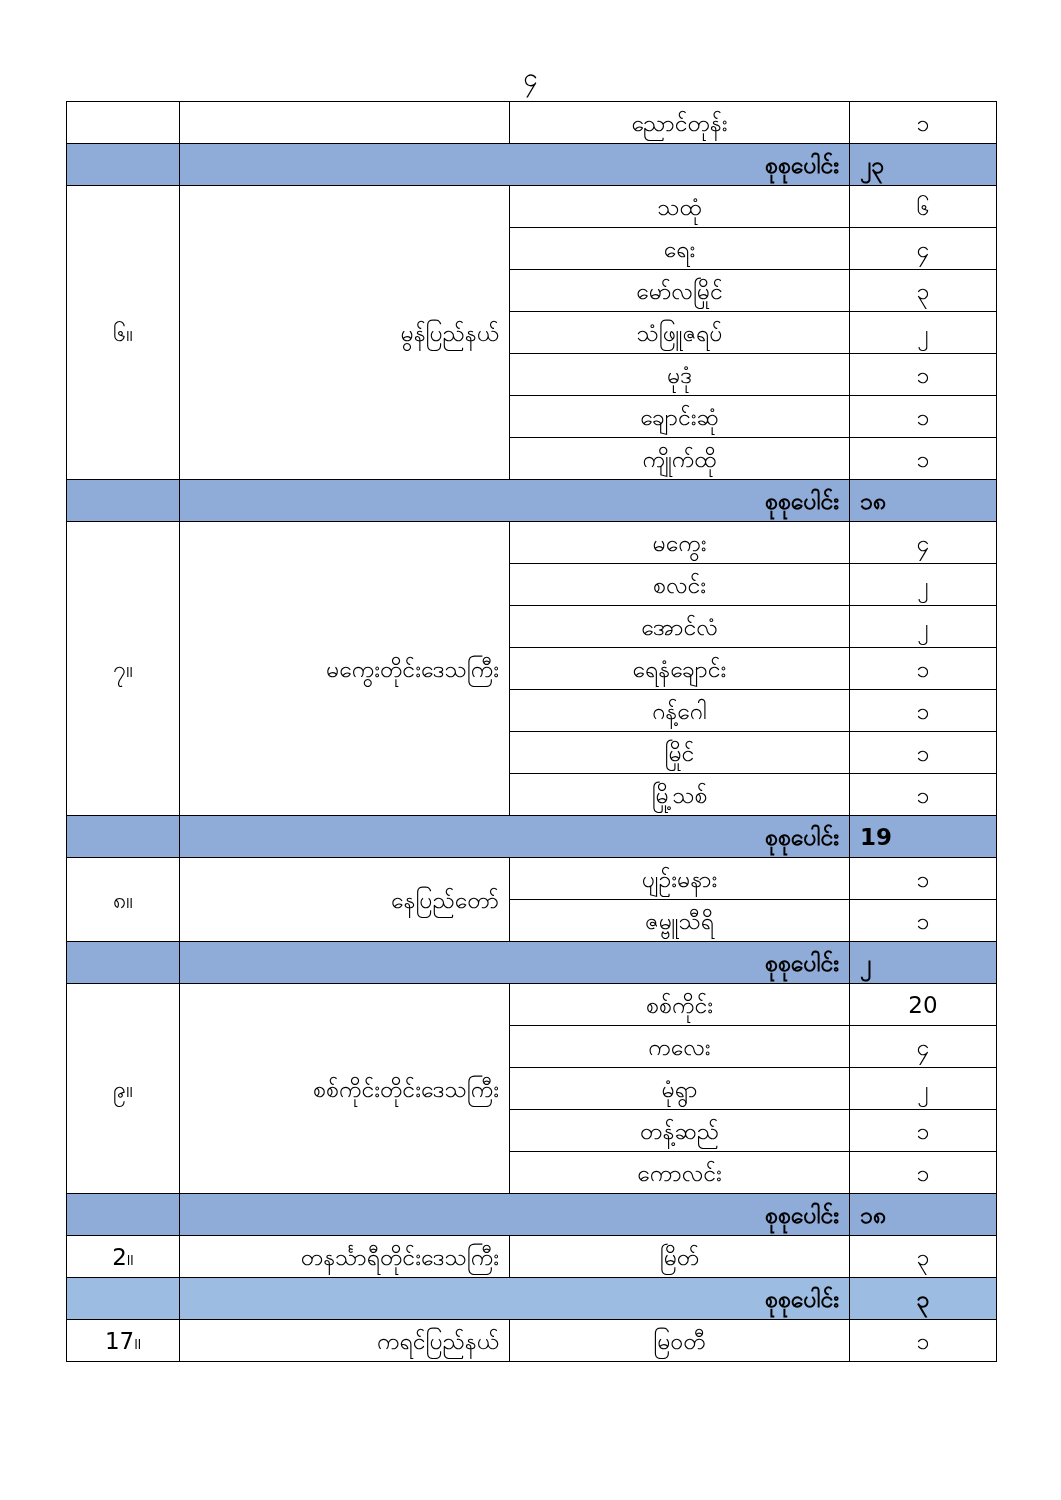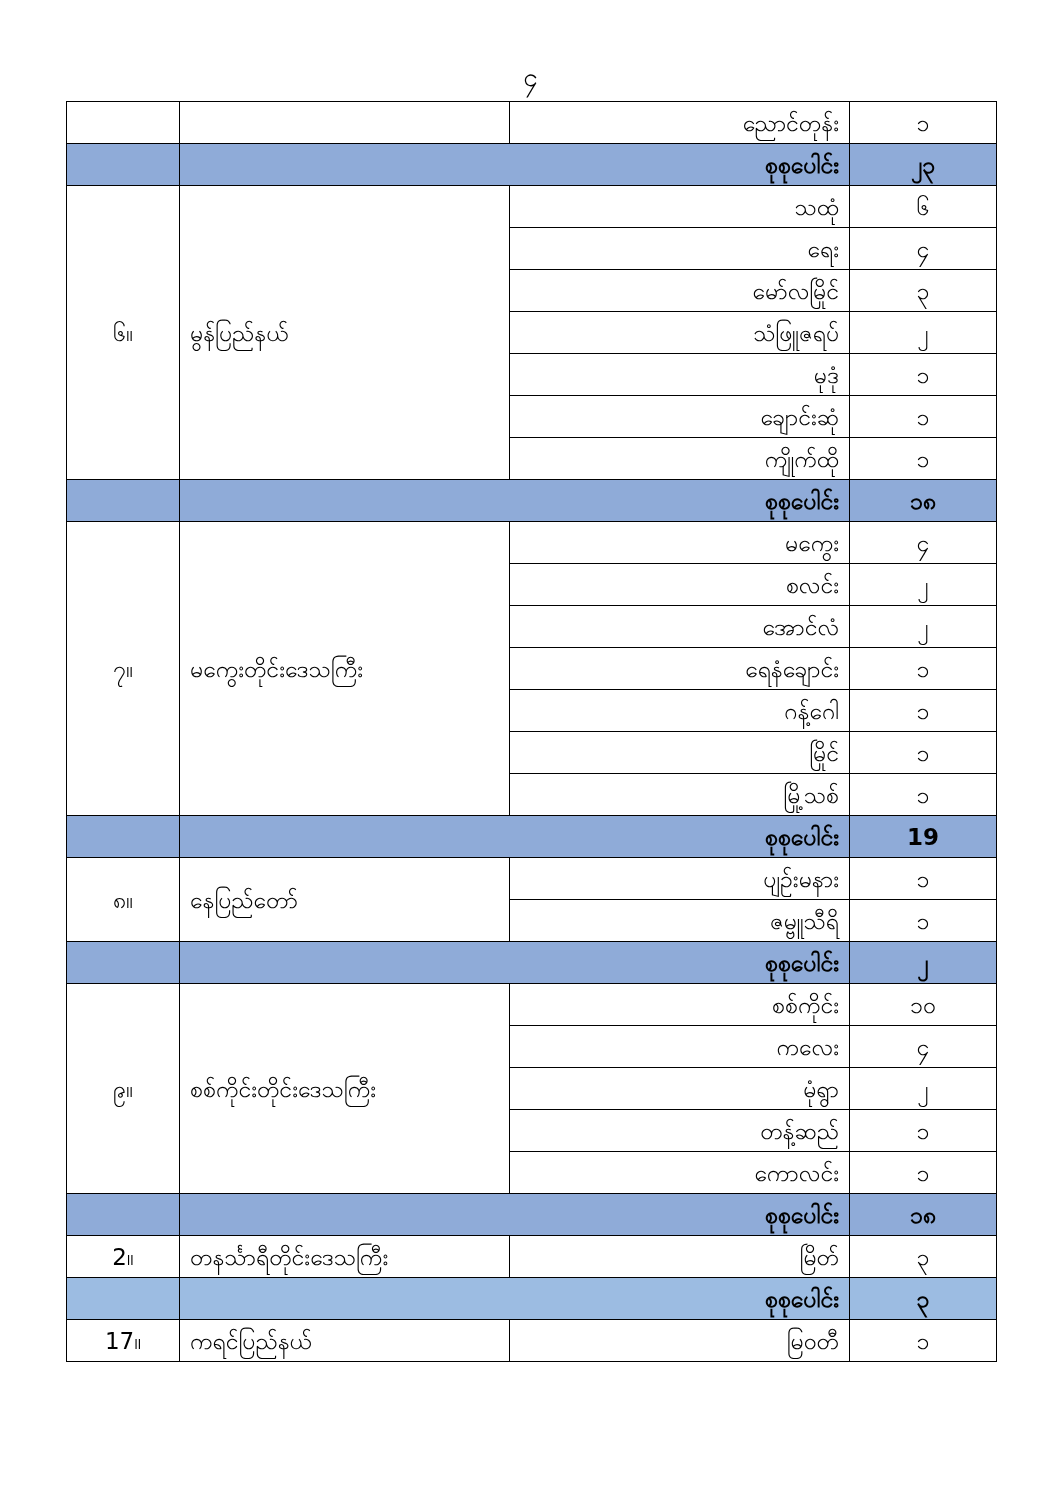--- a/index.html
+++ b/index.html
@@ -46,33 +46,33 @@
     vertical-align: middle;
     overflow: hidden;
     white-space: nowrap;
   }
   col.c-no    { width: 113px; }
   col.c-state { width: 330px; }
   col.c-town  { width: 340px; }
   col.c-count { width: 147px; }
 
   td.no      { text-align: center; }
-  td.state   { text-align: left; }
-  td.town    { text-align: right; }
+  td.state   { text-align: right; }
+  td.town    { text-align: center; }
   td.count   { text-align: center; }
 
   tr.total-row td {
     background: #8FABD8;
     font-weight: bold;
   }
   tr.total-row td.total-label {
     text-align: right;
   }
   tr.total-row td.count {
-    text-align: center;
+    text-align: left;
   }
   tr.total-row-light td {
     background: #9CBCE2;
     font-weight: bold;
   }
   tr.total-row-light td.total-label {
     text-align: right;
   }
   td.empty { background: #ffffff; }
 </style>
@@ -193,21 +193,21 @@
       <tr class="total-row">
         <td></td>
         <td class="total-label" colspan="2">စုစုပေါင်း</td>
         <td class="count">၂</td>
       </tr>
 
       <tr>
         <td class="no" rowspan="5">၉။</td>
         <td class="state" rowspan="5">စစ်ကိုင်းတိုင်းဒေသကြီး</td>
         <td class="town">စစ်ကိုင်း</td>
-        <td class="count">၁၀</td>
+        <td class="count">20</td>
       </tr>
       <tr>
         <td class="town">ကလေး</td>
         <td class="count">၄</td>
       </tr>
       <tr>
         <td class="town">မုံရွာ</td>
         <td class="count">၂</td>
       </tr>
       <tr>

